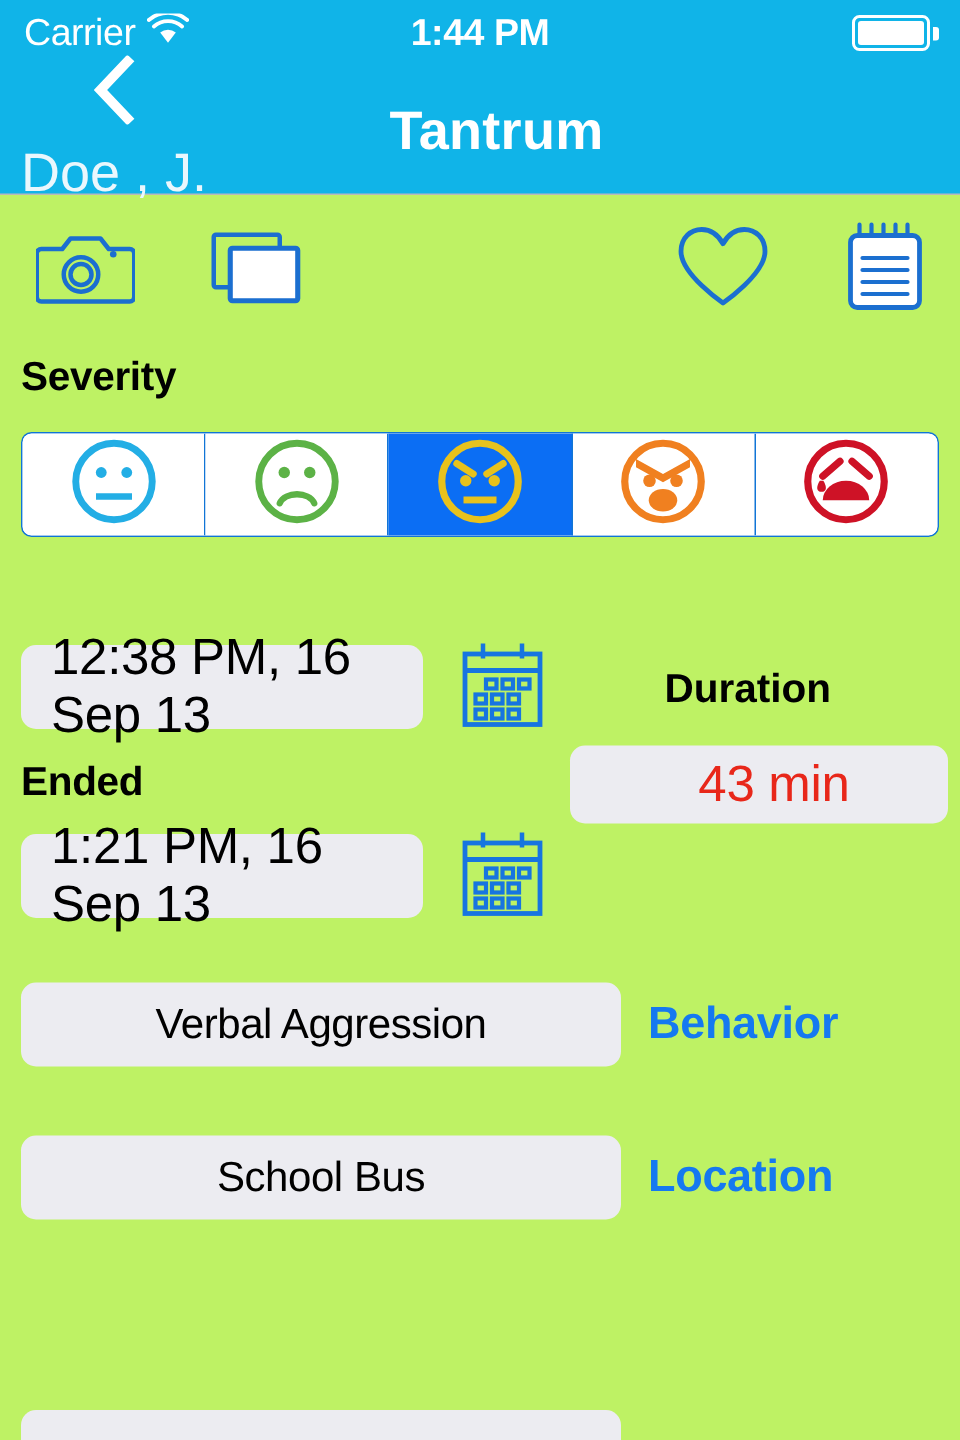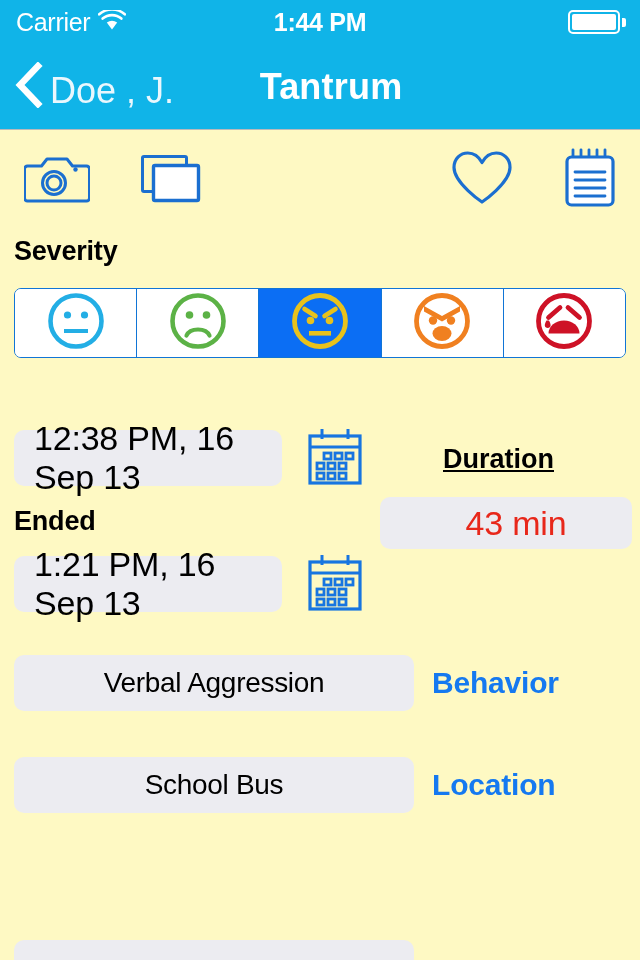--- a/index.html
+++ b/index.html
@@ -3,21 +3,21 @@
 <meta charset="utf-8">
 <style>
   * { margin:0; padding:0; box-sizing:border-box; }
   html,body { width:640px; height:960px; }
   body {
     font-family:"Liberation Sans", sans-serif;
     background:#ffffff;
     overflow:hidden;
     -webkit-font-smoothing:antialiased;
   }
-  #app { position:relative; width:640px; height:960px; background:#fef9c3; }
+  #app { position:relative; width:640px; height:960px; background:#bef264; }
 
   
   .statusbar {
     height:44px; background:#10B4E8; position:relative;
     display:flex; align-items:center;
   }
   .sb-left { position:absolute; left:16px; display:flex; align-items:center; gap:8px; }
   .sb-carrier { color:#fff; font-size:25px; letter-spacing:-0.3px; }
   .sb-wifi { display:block; }
   .sb-time {
@@ -31,21 +31,21 @@
   }
   .batt-fill { width:100%; height:100%; background:#fff; border-radius:2px; }
   .batt-nub { width:4px; height:9px; background:#fff; border-radius:0 2px 2px 0; margin-left:2px; }
 
   
   .navbar {
     height:86px; background:#10B4E8; position:relative;
     display:flex; align-items:center;
     border-bottom:1px solid #b9b9bb;
   }
-  .nav-back { position:absolute; left:14px; display:flex; align-items:flex-end; gap:6px; cursor:pointer; }
+  .nav-back { position:absolute; left:14px; display:flex; align-items:center; gap:6px; cursor:pointer;flex-direction:column; }
   .chev { display:block; }
   .nav-back-label { color:#eaf7fd; font-size:36px; letter-spacing:0px; }
   .nav-title {
     position:absolute; left:0; right:0; text-align:center;
     color:#fff; font-size:36px; font-weight:bold; letter-spacing:0.2px;
     pointer-events:none;
     padding-left:22px;
   }
 
   
@@ -58,21 +58,21 @@
 
   
   .sec-label {
     font-size:27px; font-weight:bold; color:#000; letter-spacing:-0.2px;
   }
   .lbl-severity { position:absolute; left:14px; top:236px; }
   .lbl-began   { position:absolute; left:14px; top:378px; }
   .lbl-ended   { position:absolute; left:14px; top:506px; }
   .lbl-duration{
     position:absolute; left:443px; top:444px;
-    font-size:27px; font-weight:bold; color:#000;text-decoration:underline;
+    font-size:27px; font-weight:bold; color:#000;
   }
 
   
   .severity {
     position:absolute; left:14px; top:288px;
     width:612px; height:70px;
     border:1.5px solid #1175D6; border-radius:7px;
     display:flex; overflow:hidden; background:#fff;
   }
   .sev-cell {

